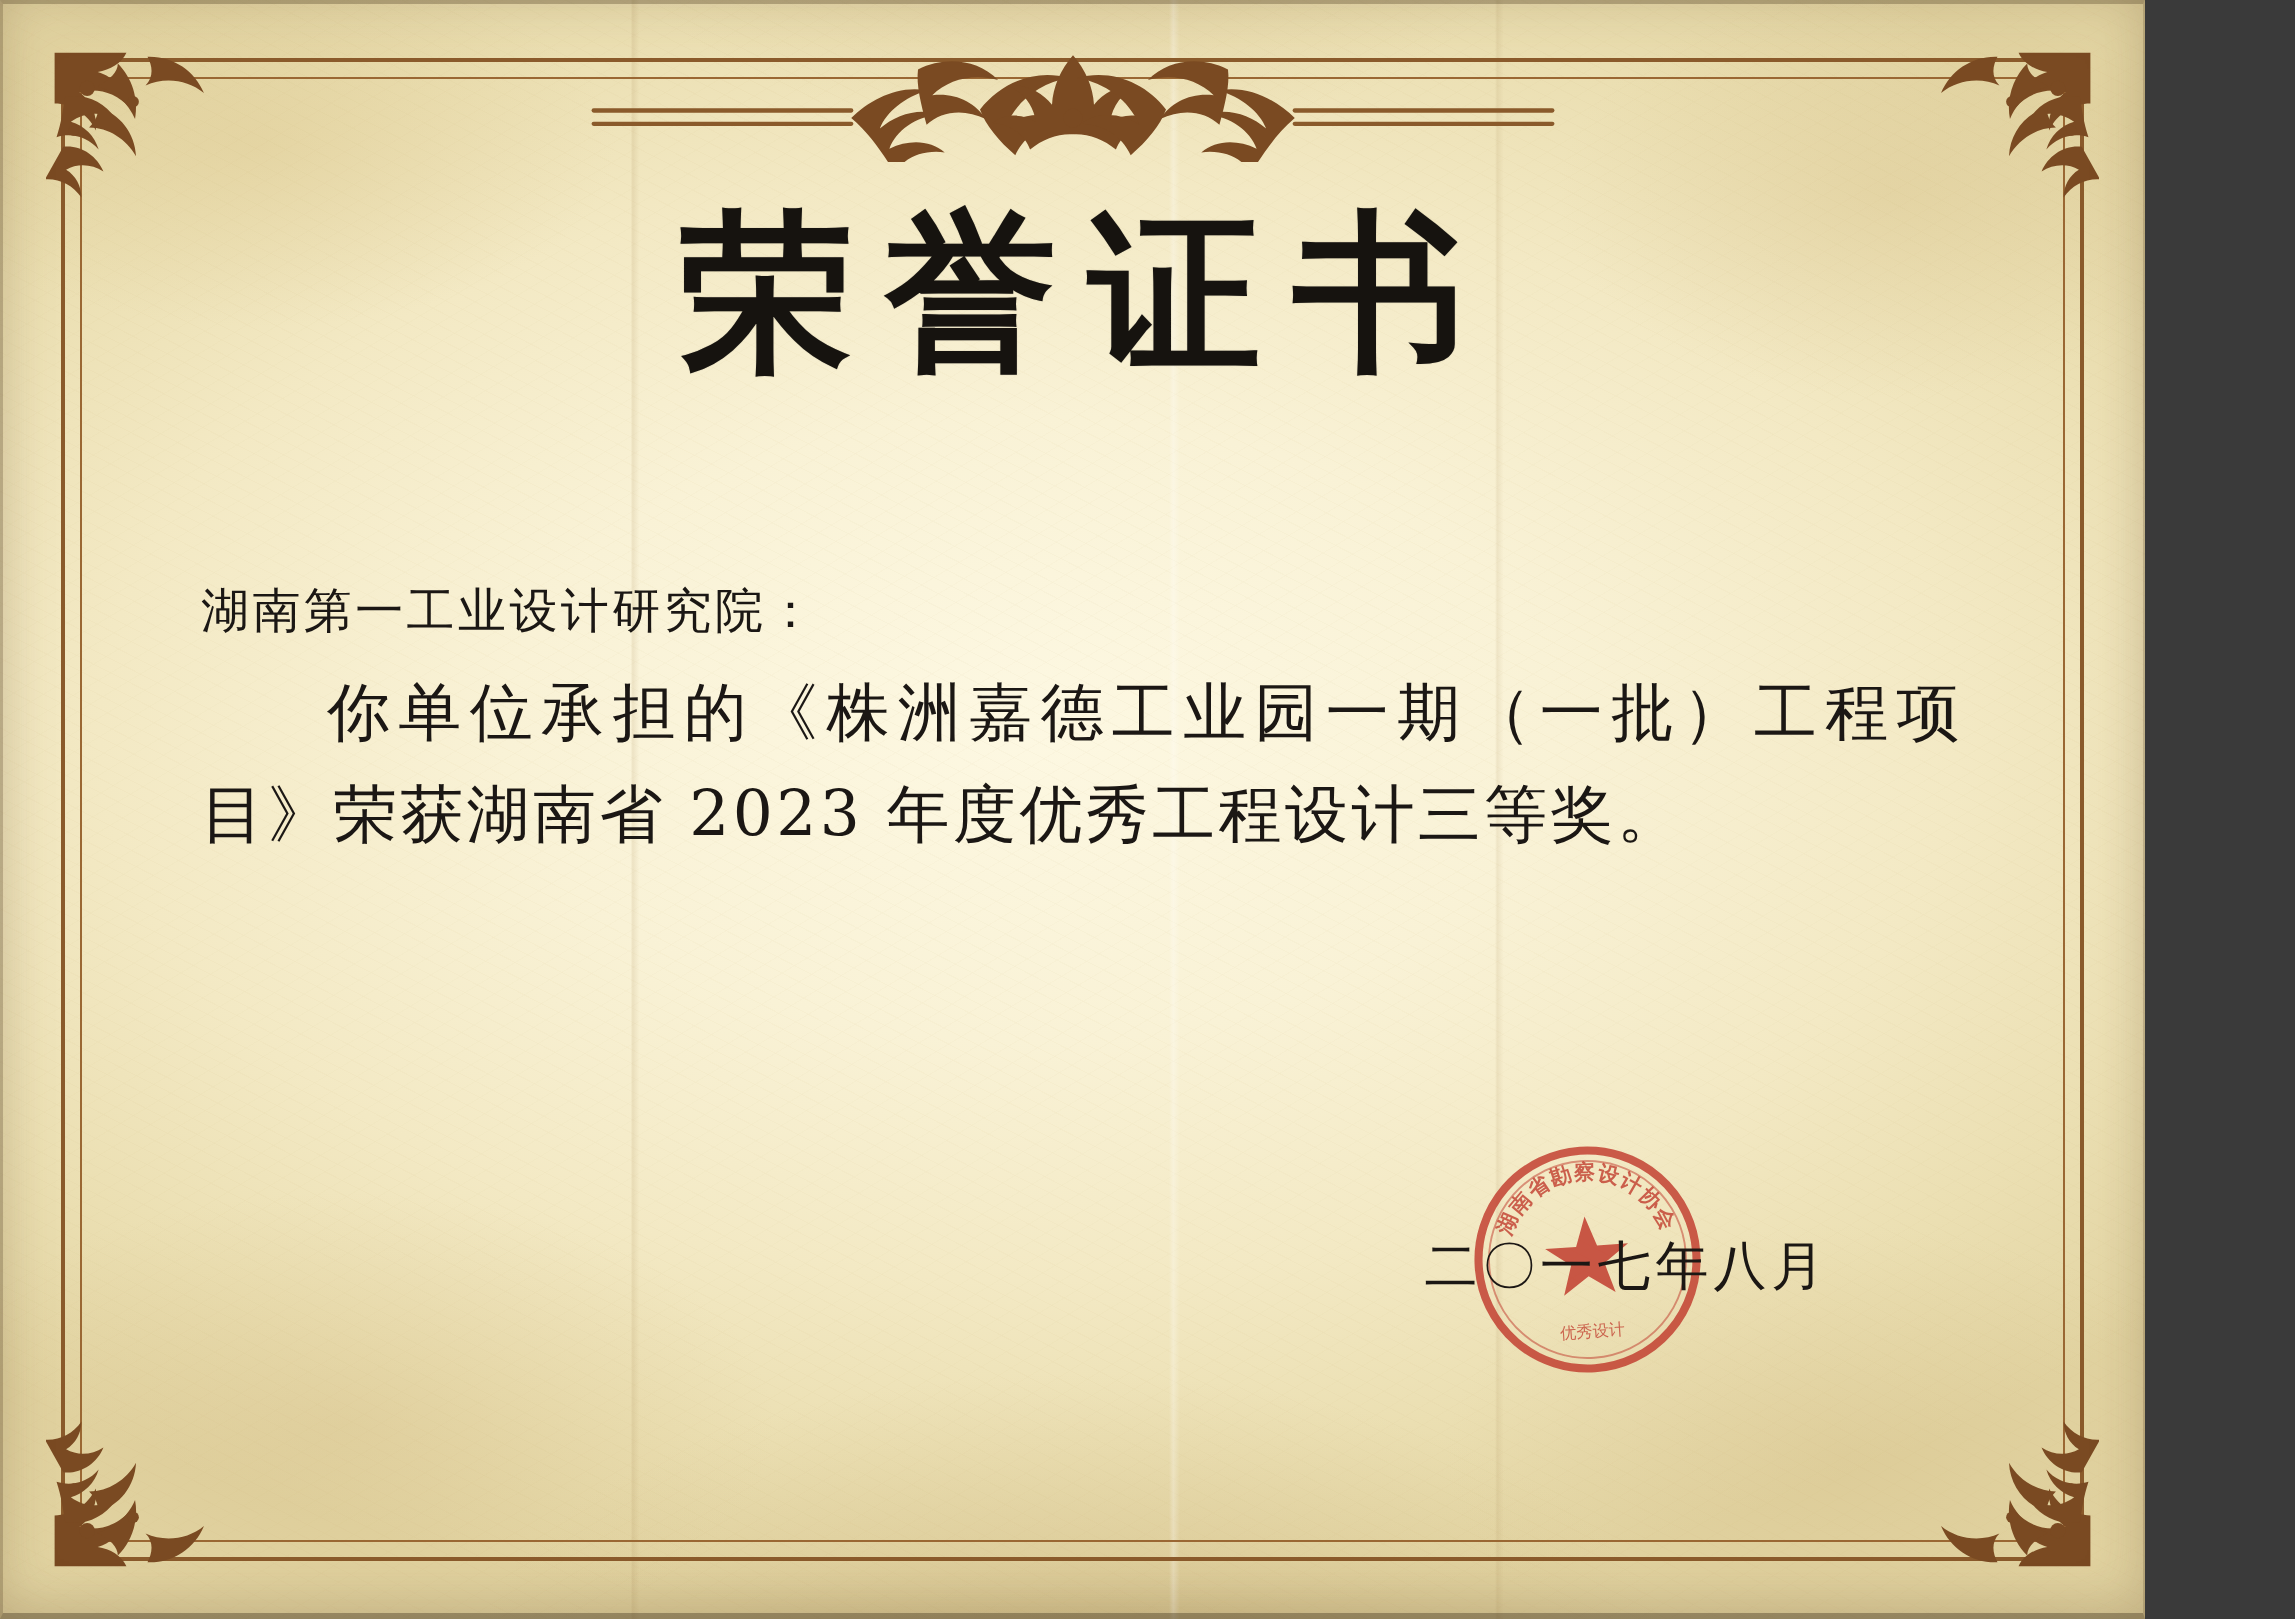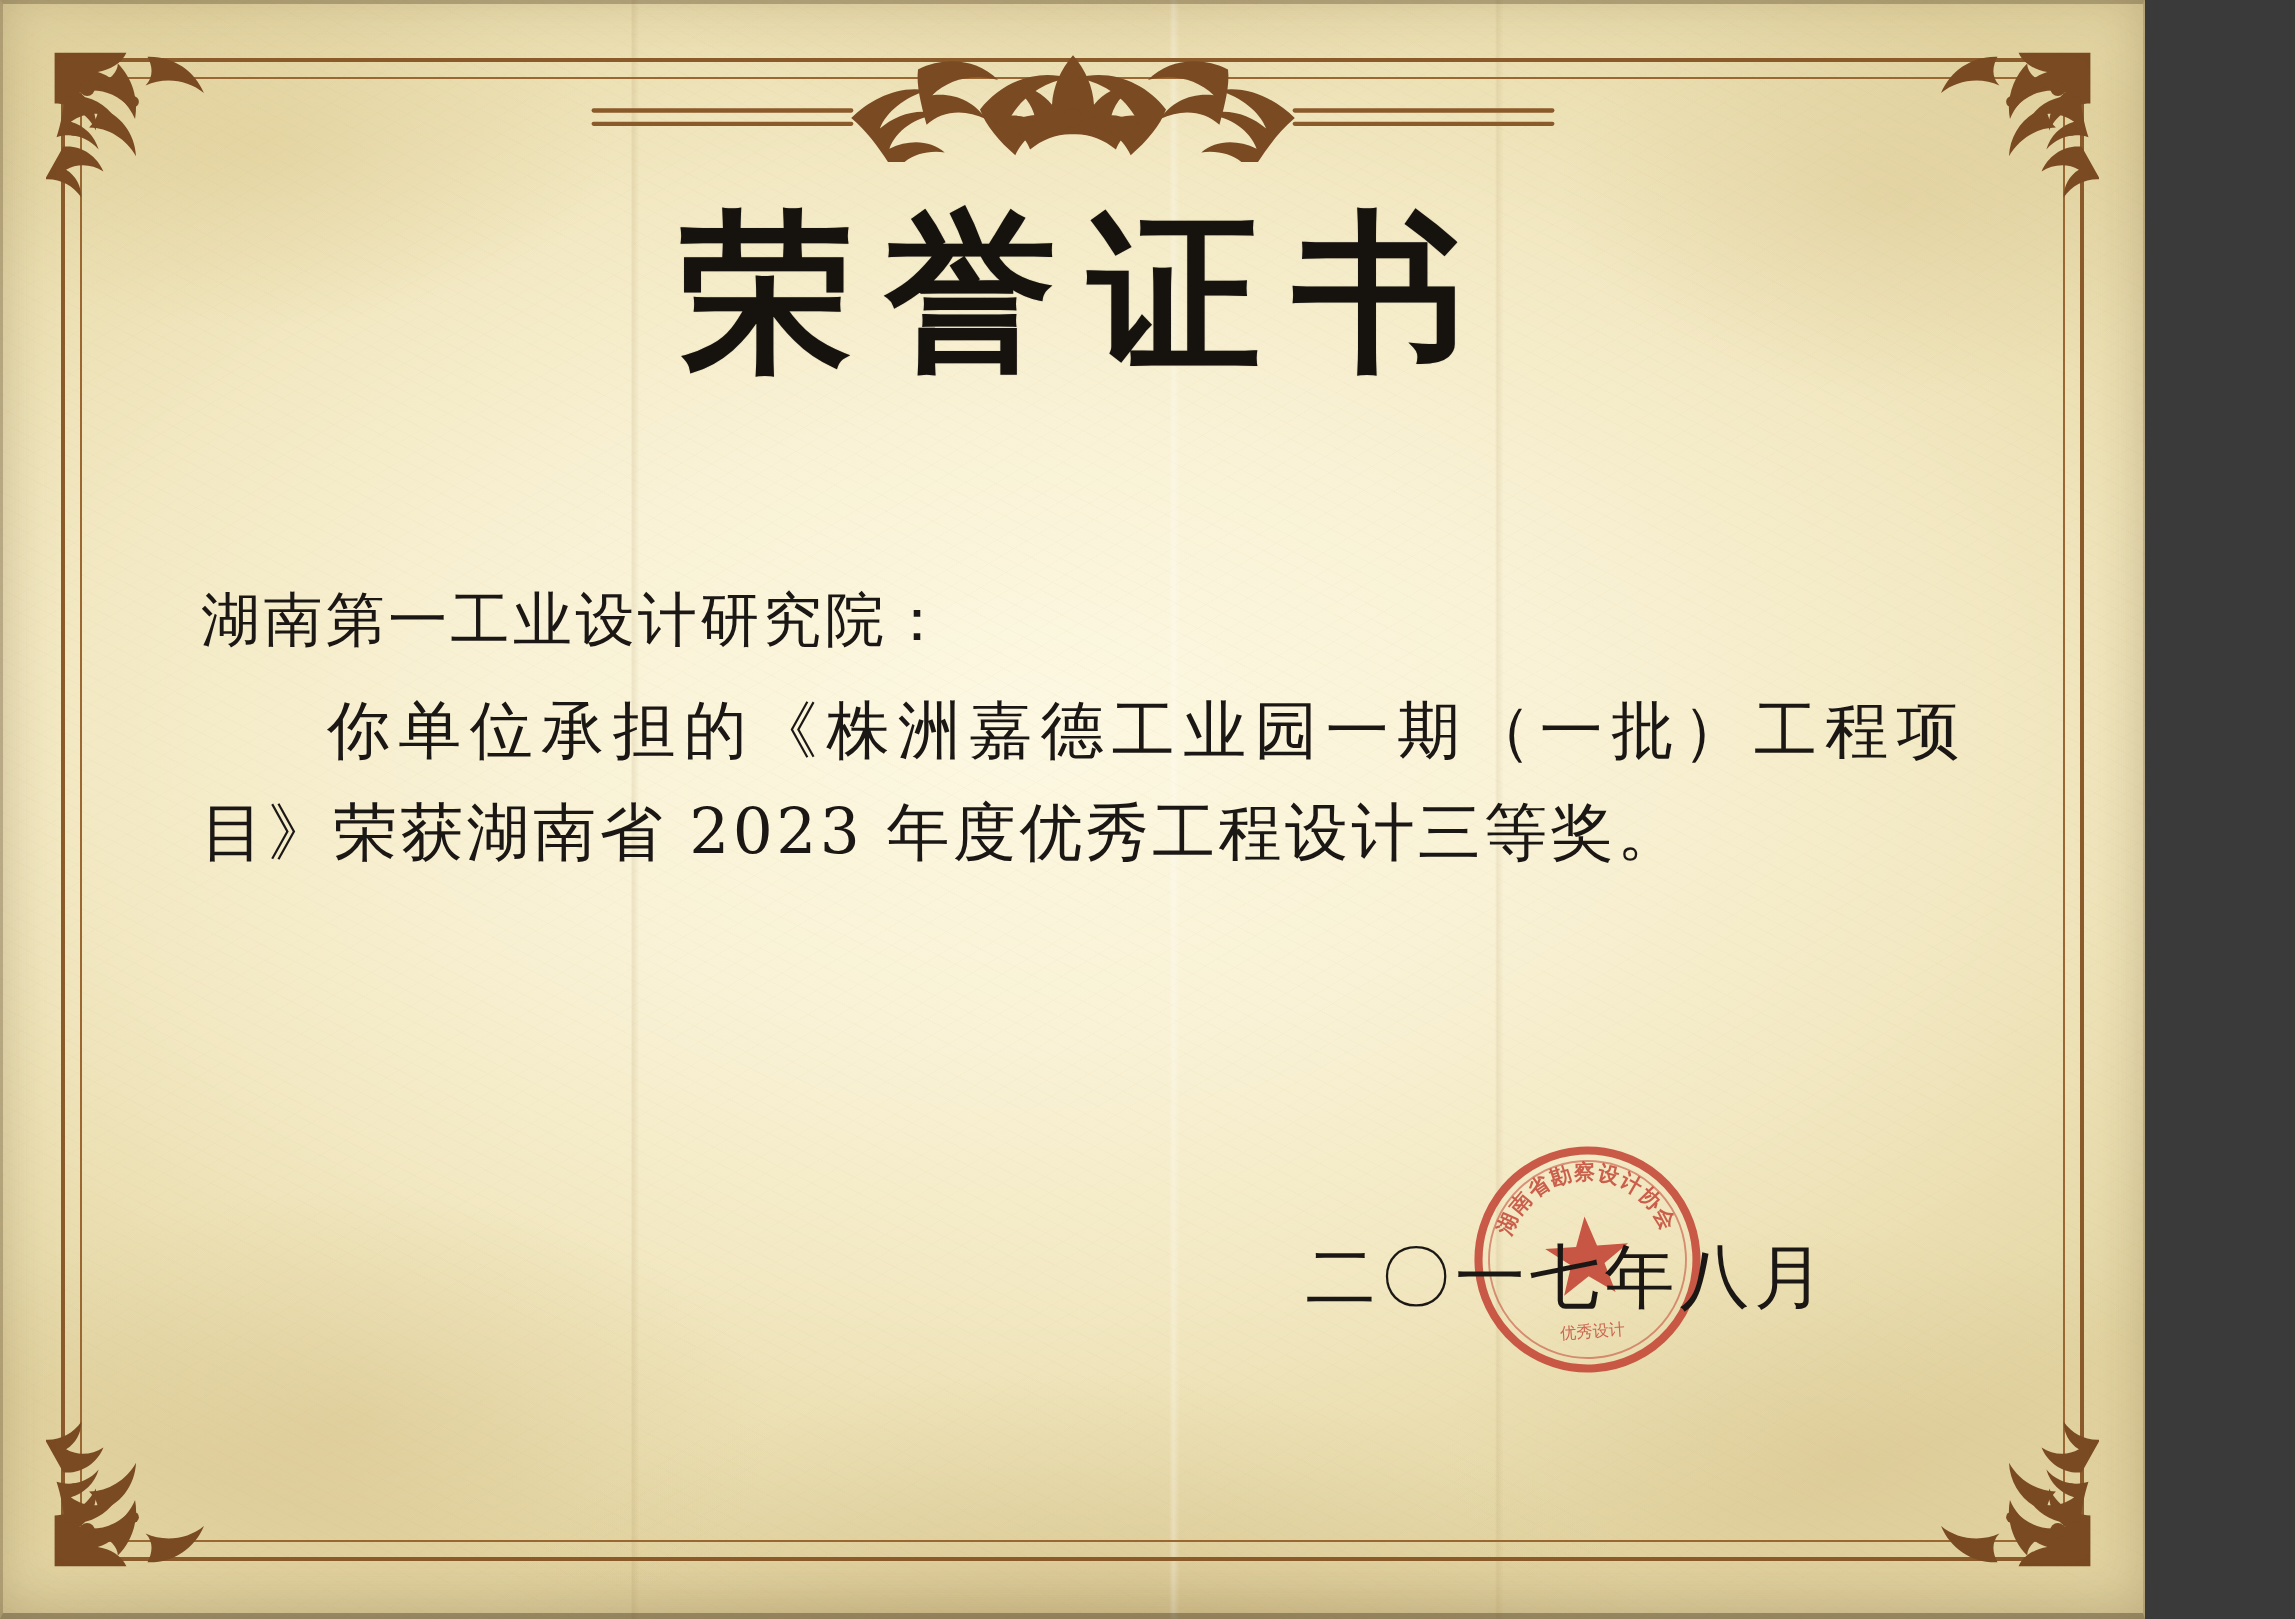--- a/index.html
+++ b/index.html
@@ -119,36 +119,36 @@
     right: 182px;
     top: 572px;
     color: #1b1714;
     font-family: "DejaVu Serif", serif;
     font-size: 63px;
     line-height: 1.62;
     letter-spacing: 3.4px;
   }
   .salutation {
     margin: 0 0 12.4px 0;
-    font-size: 59px;
+    font-size: 48px;
   }
   .paragraph {
     margin: 0;
     text-indent: 2em;
     text-align: justify;
     text-justify: inter-ideograph;
   }
 
   
   .date {
     position: absolute;
     right: 316px;
     top: 1231px;
     font-family: "DejaVu Serif", serif;
-    font-size: 70px;
+    font-size: 53px;
     letter-spacing: 4.8px;
     color: #1b1714;
   }
 
   
   .seal {
     position: absolute;
     left: 1468px;
     top: 1140px;
     width: 239px;

